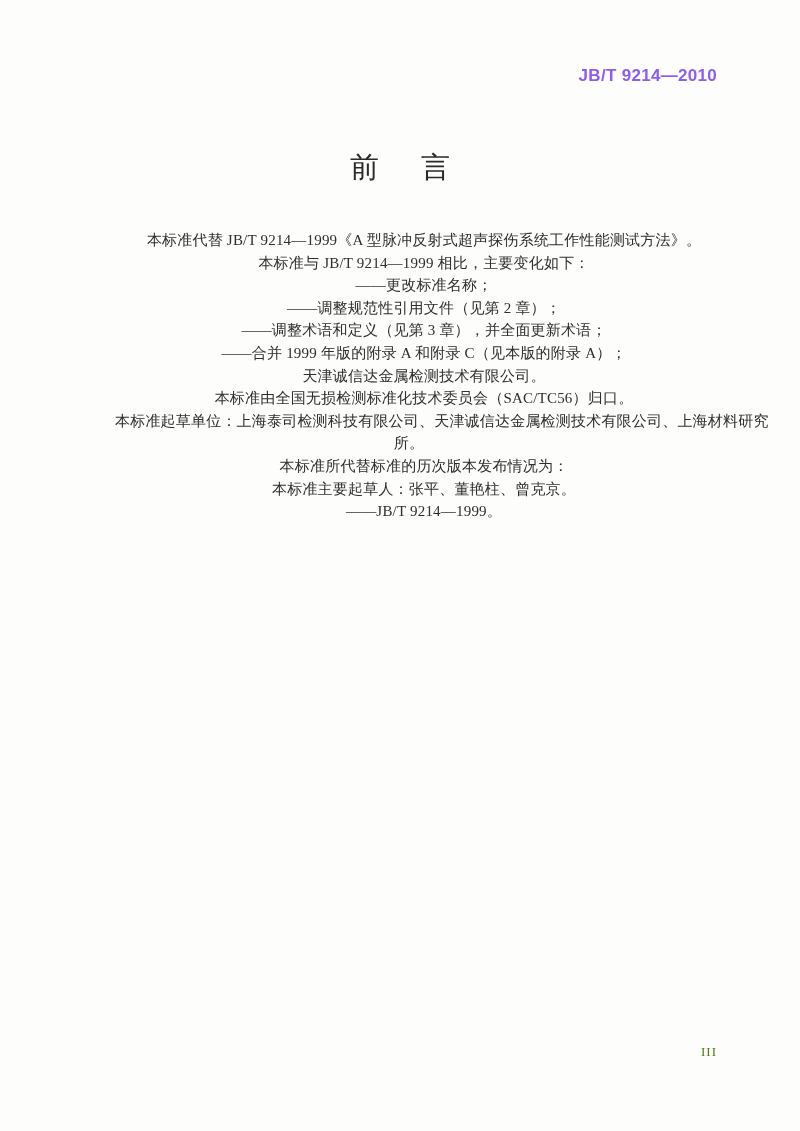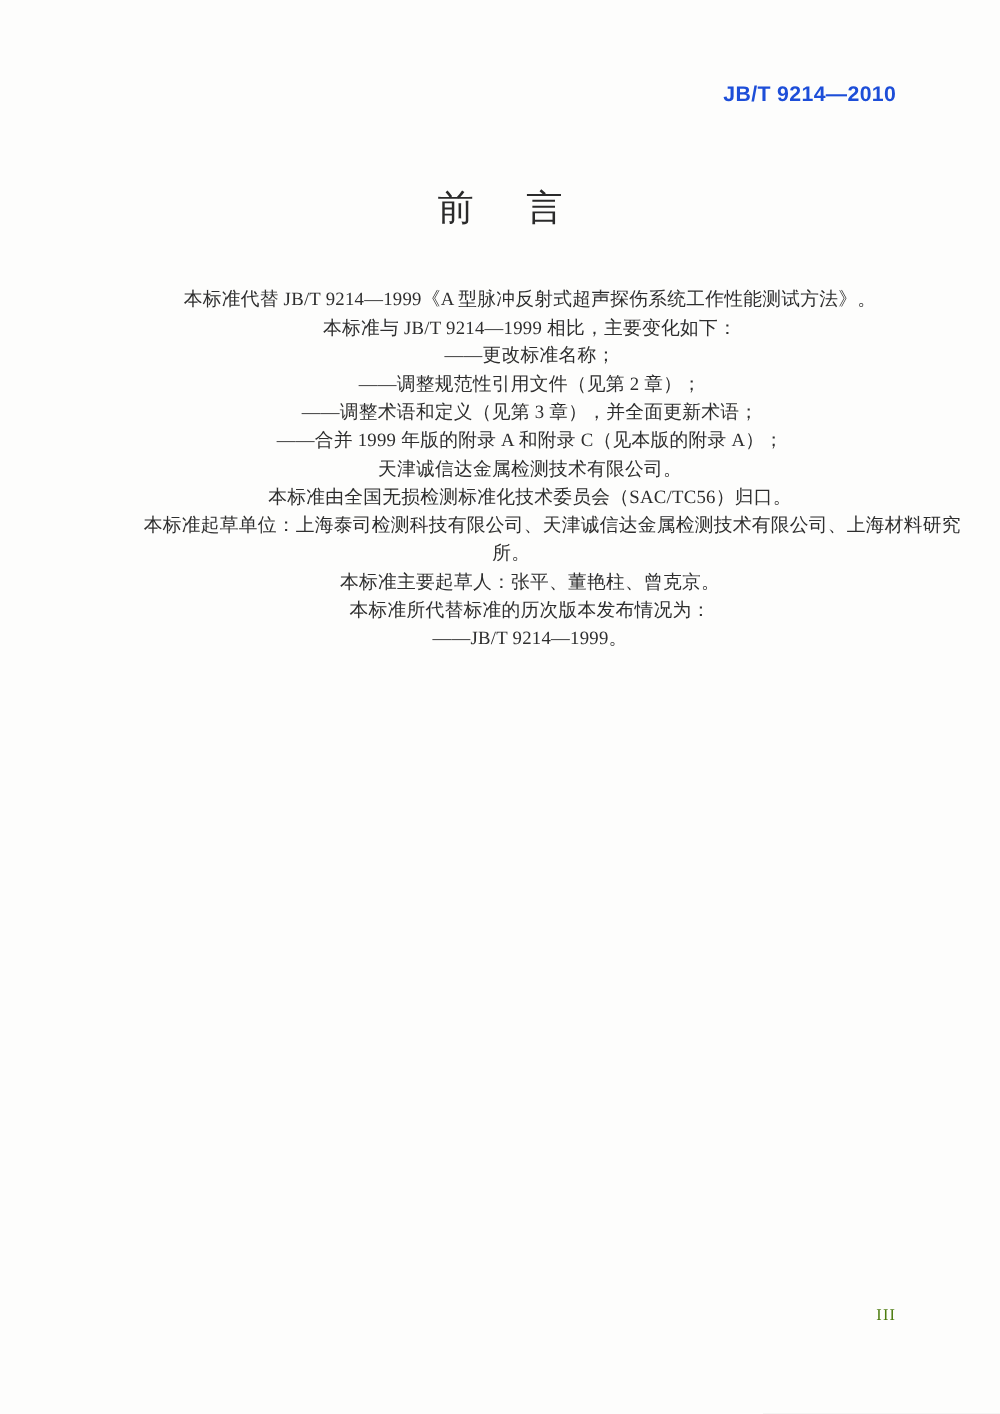--- a/index.html
+++ b/index.html
@@ -15,21 +15,21 @@
     margin: 0 auto;
   }
   .header-code {
     position: absolute;
     top: 66px;
     right: 83px;
     font-family: "Liberation Sans", "DejaVu Sans", sans-serif;
     font-weight: bold;
     font-size: 17px;
     letter-spacing: 0.3px;
-    color: #1d4ed8;
+    color: #8b5cf6;
   }
   .doc-title {
     position: absolute;
     top: 150px;
     left: 0;
     width: 100%;
     display: flex;
     justify-content: center;
     align-items: center;
     gap: 42px;
@@ -80,20 +80,20 @@
       <div class="line indent">本标准代替 JB/T 9214—1999《A 型脉冲反射式超声探伤系统工作性能测试方法》。</div>
       <div class="line indent">本标准与 JB/T 9214—1999 相比，主要变化如下：</div>
       <div class="line indent">——更改标准名称；</div>
       <div class="line indent">——调整规范性引用文件（见第 2 章）；</div>
       <div class="line indent">——调整术语和定义（见第 3 章），并全面更新术语；</div>
       <div class="line indent">——合并 1999 年版的附录 A 和附录 C（见本版的附录 A）；</div>
       <div class="line indent">天津诚信达金属检测技术有限公司。</div>
       <div class="line indent">本标准由全国无损检测标准化技术委员会（SAC/TC56）归口。</div>
       <div class="line indent">本标准起草单位：上海泰司检测科技有限公司、天津诚信达金属检测技术有限公司、上海材料研究</div>
       <div class="line">所。</div>
+      <div class="line indent">本标准所代替标准的历次版本发布情况为：</div>
       <div class="line indent">本标准主要起草人：张平、董艳柱、曾克京。</div>
-      <div class="line indent">本标准所代替标准的历次版本发布情况为：</div>
       <div class="line indent">——JB/T 9214—1999。</div>
     </div>
 
   <div class="page-number">III</div>
 
 </div>
 
 </body></html>

